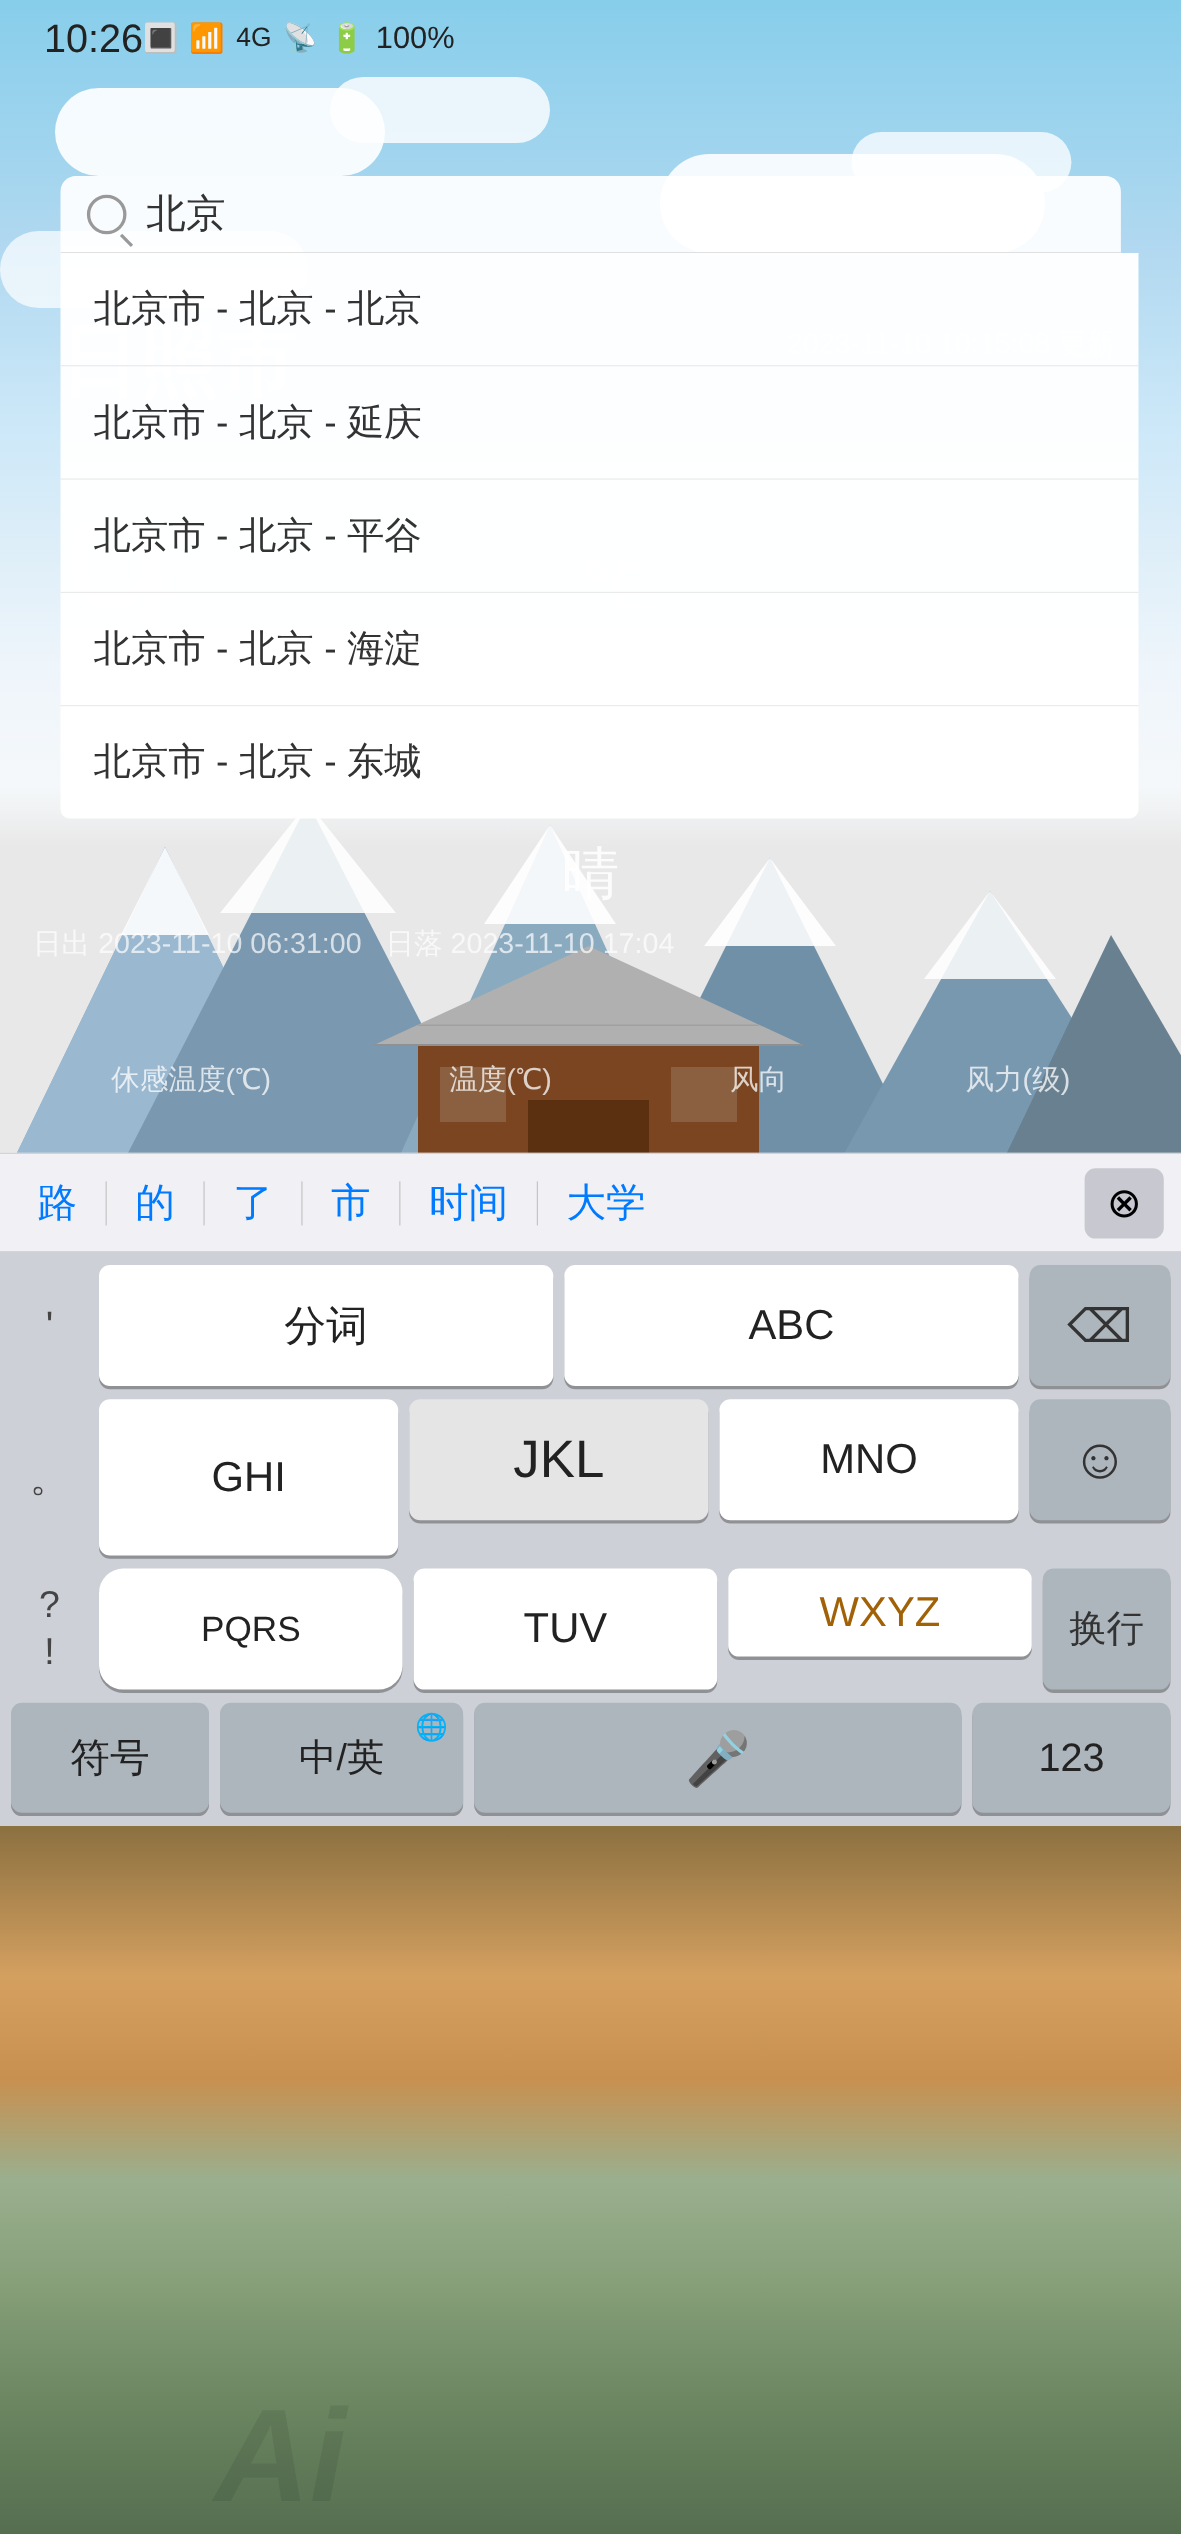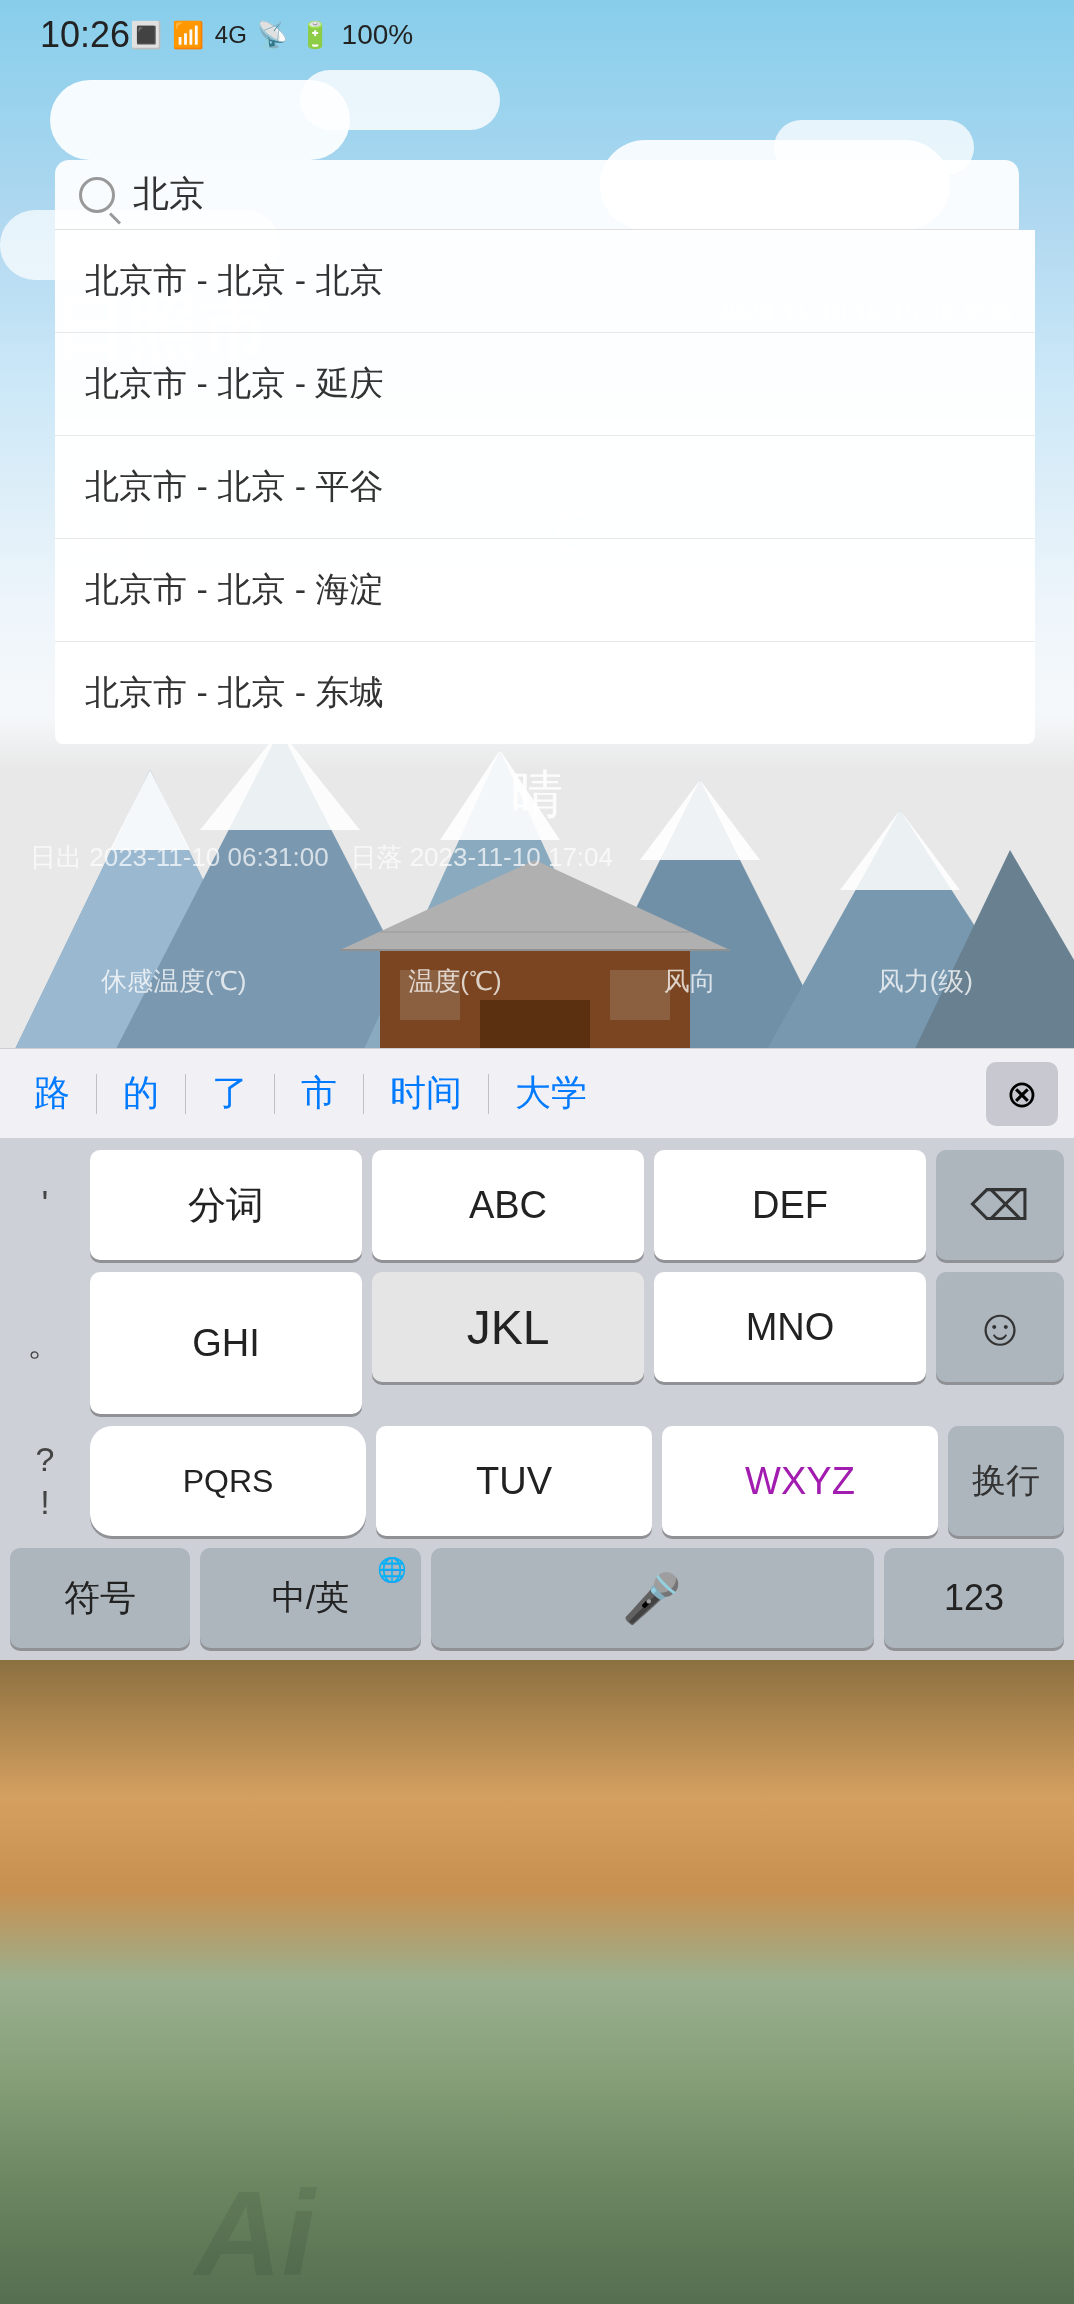--- a/index.html
+++ b/index.html
@@ -340,21 +340,20 @@
 </div>
 
 <div style="position:absolute;top:1138px;left:0;width:1074px;background:#cdd0d6;padding:12px 0 6px;z-index:100;">
 
   <div style="display:flex;width:100%;gap:10px;padding:0 10px;margin-bottom:12px;align-items:stretch;">
     <div style="display:flex;flex-direction:column;justify-content:center;align-items:center;width:70px;flex-shrink:0;">
       <div style="height:110px;width:70px;display:flex;align-items:center;justify-content:center;font-size:36px;color:#444;">'</div>
     </div>
     <div style="flex:1;height:110px;border-radius:10px;background:#fff;display:flex;align-items:center;justify-content:center;font-size:38px;color:#222;box-shadow:0 3px 0 rgba(0,0,0,0.3);cursor:pointer;">分词</div>
     <div style="flex:1;height:110px;border-radius:10px;background:#fff;display:flex;align-items:center;justify-content:center;font-size:38px;color:#222;box-shadow:0 3px 0 rgba(0,0,0,0.3);cursor:pointer;">ABC</div>
-    <div style="flex:1;height:110px;border-radius:10px;background:#fff;display:flex;align-items:center;justify-content:center;font-size:38px;color:#222;box-shadow:0 3px 0 rgba(0,0,0,0.3);cursor:pointer;">DEF</div>
     <div style="width:128px;flex-shrink:0;height:110px;border-radius:10px;background:#adb5bd;display:flex;align-items:center;justify-content:center;font-size:42px;color:#333;box-shadow:0 3px 0 rgba(0,0,0,0.3);cursor:pointer;">
       <span>⌫</span>
     </div>
   </div>
 
   <div style="display:flex;width:100%;gap:10px;padding:0 10px;margin-bottom:12px;align-items:stretch;">
     <div style="display:flex;flex-direction:column;justify-content:center;align-items:center;width:70px;flex-shrink:0;">
       <div style="height:110px;width:70px;display:flex;align-items:center;justify-content:center;font-size:36px;color:#444;">。</div>
     </div>
     <div style="flex:1;height:142px;border-radius:10px;background:#fff;display:flex;align-items:center;justify-content:center;font-size:38px;color:#222;box-shadow:0 3px 0 rgba(0,0,0,0.3);cursor:pointer;">GHI</div>
@@ -365,21 +364,21 @@
     </div>
   </div>
 
   <div style="display:flex;width:100%;gap:10px;padding:0 10px;margin-bottom:12px;align-items:stretch;">
     <div style="display:flex;flex-direction:column;justify-content:center;align-items:center;width:70px;flex-shrink:0;gap:4px;">
       <div style="font-size:34px;color:#444;cursor:pointer;">?</div>
       <div style="font-size:34px;color:#444;cursor:pointer;">!</div>
     </div>
     <div style="flex:1;height:110px;border-radius:22px;background:#fff;display:flex;align-items:center;justify-content:center;font-size:32px;color:#222;box-shadow:0 3px 0 rgba(0,0,0,0.3);cursor:pointer;">PQRS</div>
     <div style="flex:1;height:110px;border-radius:10px;background:#fff;display:flex;align-items:center;justify-content:center;font-size:38px;color:#222;box-shadow:0 3px 0 rgba(0,0,0,0.3);cursor:pointer;">TUV</div>
-    <div style="flex:1;height:110px;border-radius:10px;background:#fff;display:flex;align-items:center;justify-content:center;font-size:38px;color:#a21caf;box-shadow:0 3px 0 rgba(0,0,0,0.3);cursor:pointer;">WXYZ</div>
+    <div style="flex:1;height:80px;border-radius:10px;background:#fff;display:flex;align-items:center;justify-content:center;font-size:38px;color:#a16207;box-shadow:0 3px 0 rgba(0,0,0,0.3);cursor:pointer;">WXYZ</div>
     <div style="width:116px;flex-shrink:0;height:110px;border-radius:10px;background:#adb5bd;display:flex;align-items:center;justify-content:center;font-size:34px;color:#333;box-shadow:0 3px 0 rgba(0,0,0,0.3);cursor:pointer;">换行</div>
   </div>
 
   <div style="display:flex;width:100%;gap:10px;padding:0 10px;margin-bottom:6px;align-items:stretch;">
     <div style="flex:1.3;height:100px;border-radius:10px;background:#adb5bd;display:flex;align-items:center;justify-content:center;font-size:36px;color:#222;box-shadow:0 3px 0 rgba(0,0,0,0.3);cursor:pointer;">符号</div>
     <div style="flex:1.6;height:100px;border-radius:10px;background:#adb5bd;display:flex;align-items:center;justify-content:center;font-size:34px;color:#222;box-shadow:0 3px 0 rgba(0,0,0,0.3);cursor:pointer;position:relative;">
       <span>中/英</span>
       <span style="position:absolute;top:8px;right:14px;font-size:24px;">🌐</span>
     </div>
     <div style="flex:3.2;height:100px;border-radius:10px;background:#adb5bd;display:flex;align-items:center;justify-content:center;font-size:48px;color:#333;box-shadow:0 3px 0 rgba(0,0,0,0.3);cursor:pointer;">

